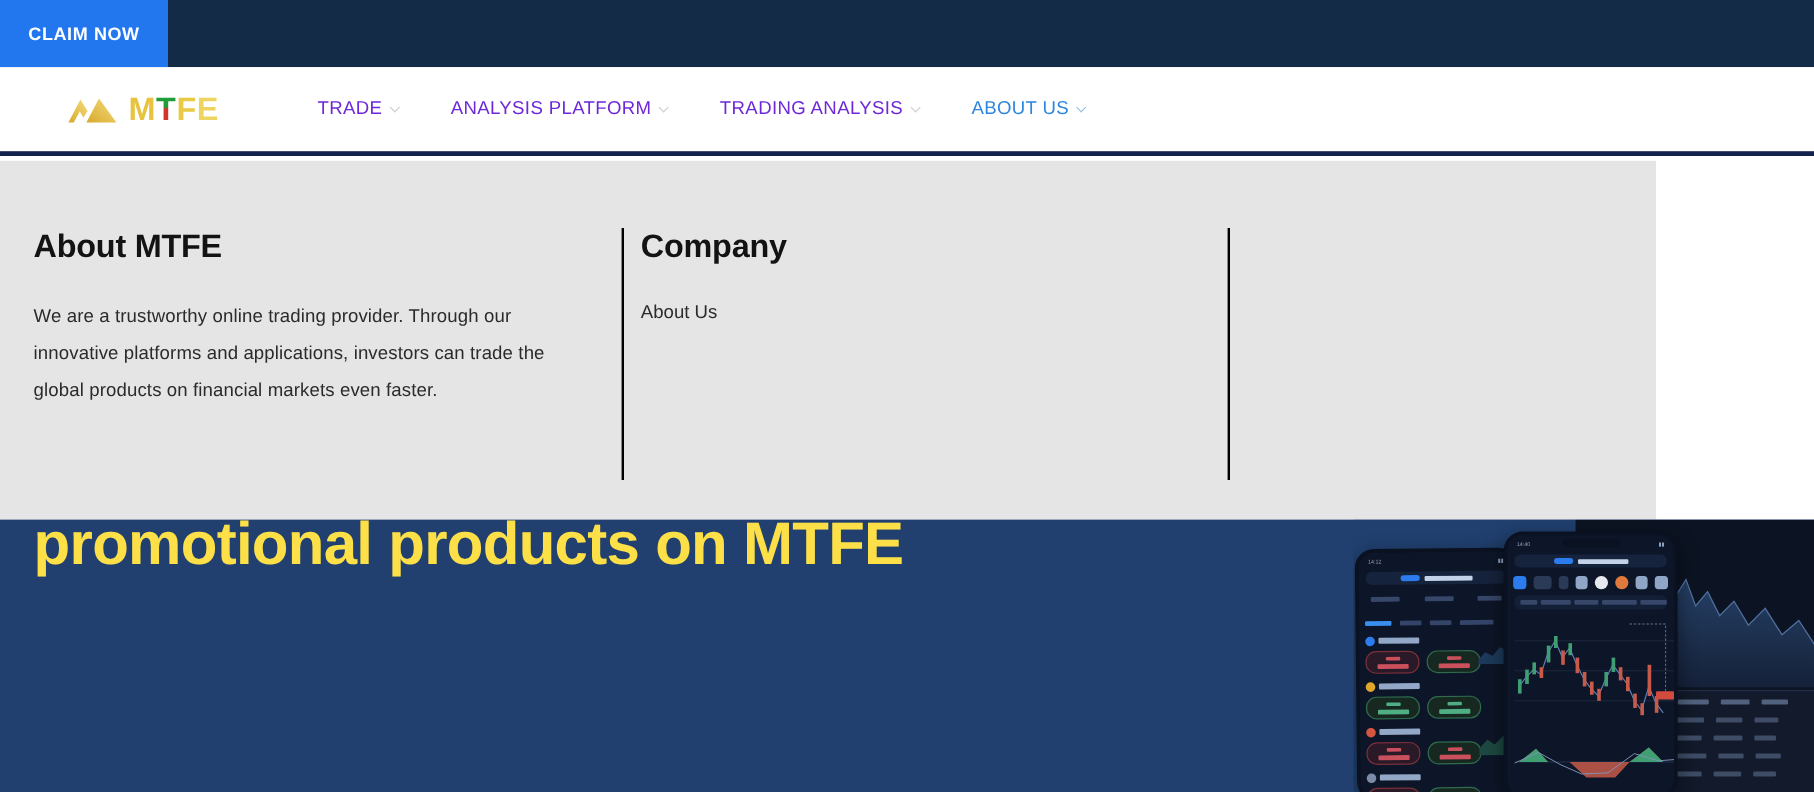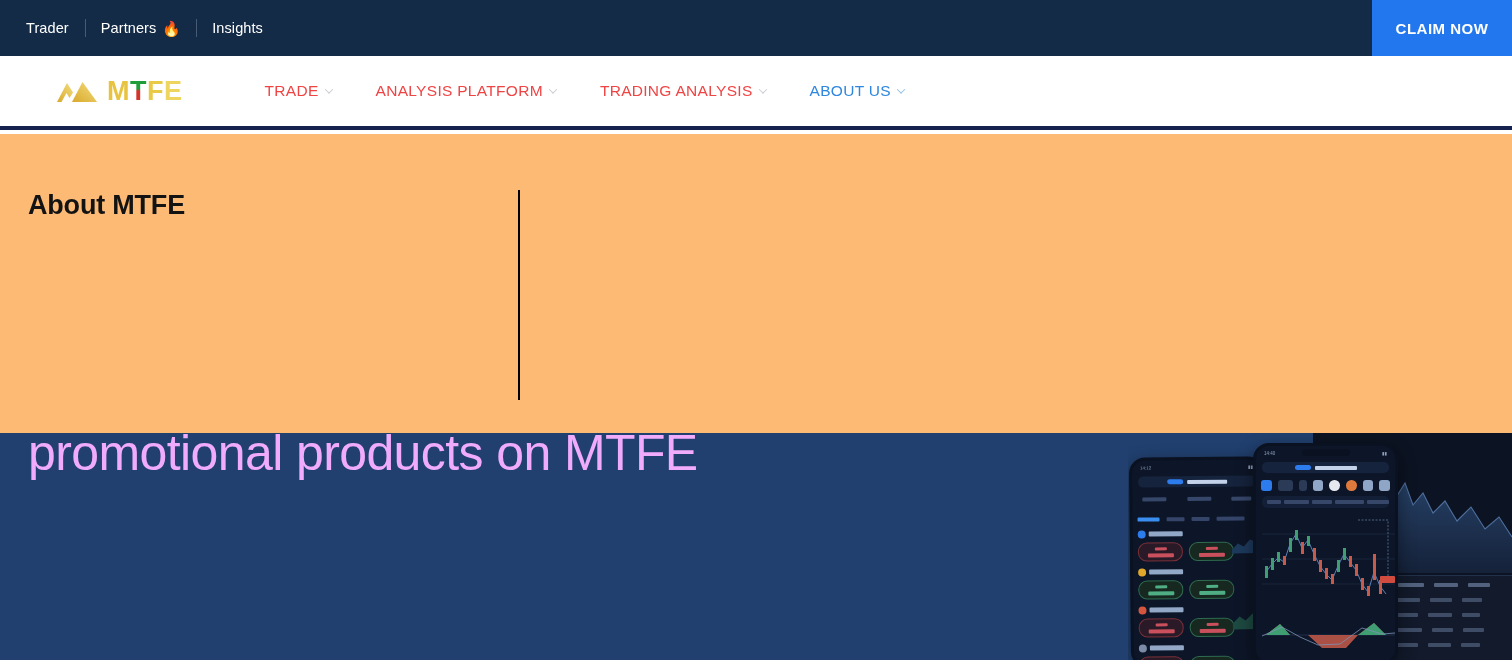--- a/index.html
+++ b/index.html
@@ -57,35 +57,35 @@
   .lt-t{
     background:linear-gradient(180deg,#1f9d38 0%,#1f9d38 42%,#d4332a 48%,#d4332a 100%);
     -webkit-background-clip:text; background-clip:text; color:transparent;
   }
   .lt-f{ color:#e9ca46; }
   .lt-e{ color:#eed55f; }
 
   .nav{ display:flex; align-items:center; margin-left:60px; gap:0; }
   .nav-item{
     display:flex; align-items:center; gap:7px;
-    font-size:15.5px; color:#ef4444; letter-spacing:.3px;
+    font-size:15.5px; color:#6d28d9; letter-spacing:.3px;
     padding:0 22px; white-space:nowrap;
   }
   .nav-item.active{ color:#2e86de; }
   .nav-chev{
     display:inline-block; width:6px; height:6px;
     border-right:1.4px solid #c9ccd1; border-bottom:1.4px solid #c9ccd1;
     transform:rotate(45deg) translate(-1px,-1px);
   }
   .nav-item.active .nav-chev{ border-color:#93c0ea; }
 
   
   .info{
-    position:absolute; left:0; top:134px; width:1512px; height:299px;
-    background:#fdba74;
+    position:absolute; left:0; top:134px; width:1380px; height:299px;
+    background:#e5e5e5;
   }
   .info-inner{
     position:absolute; left:28px; top:56px; width:1456px; height:210px;
     display:flex;
   }
   .col{ position:relative; height:210px; }
   .col-about{ width:490px; padding-right:28px; }
   .col-company{ width:505px; padding-left:14px; border-left:2px solid #000000; }
   .col-empty{ width:461px; border-left:2px solid #000000; }
 
@@ -100,21 +100,21 @@
   }
   .col-link{ font-size:15.5px; color:#2b2b2b; line-height:26px; }
 
   
   .banner{
     position:absolute; left:0; top:433px; width:1512px; height:227px;
     background:#21406f; overflow:hidden;
   }
   .banner-head{
     position:absolute; left:28px; top:-8px;
-    font-size:50px; color:#f0abfc; font-weight:normal;
+    font-size:50px; color:#fde047; font-weight:bold;
     letter-spacing:-.6px; line-height:1.15; white-space:nowrap;
   }
 
   
   .promo-art{
     position:absolute; left:1128px; top:0; width:384px; height:227px;
     overflow:hidden;
   }
   .art-bg{ position:absolute; inset:0; background:#21406f; }
   .desk-panel{
@@ -190,34 +190,20 @@
   .tool-row{
     position:absolute; left:5px; right:5px; height:14px;
     display:flex; align-items:center; gap:6px;
   }
   .tool-btn{ width:11px; height:11px; border-radius:3px; }
 </style>
 </head>
 <body>
 
 <div class="topbar">
-  <div class="topbar-left">
-    <a class="top-link first">
-      <span>Trader</span>
-    </a>
-    <span class="top-sep"></span>
-    <a class="top-link">
-      <span>Partners</span>
-      <span class="flame">🔥</span>
-    </a>
-    <span class="top-sep"></span>
-    <a class="top-link">
-      <span>Insights</span>
-    </a>
-  </div>
 
   <div class="topbar-right">
     <div class="claim-now">
       <span>CLAIM NOW</span>
     </div>
   </div>
 </div>
 
 <div class="header">
   <a class="logo">
@@ -257,22 +243,29 @@
       <span class="nav-chev"></span>
     </a>
   </nav>
 </div>
 
 <section class="info">
   <div class="info-inner">
 
     <div class="col col-about">
       <h2 class="col-title">About MTFE</h2>
-    </div>
-
+      <p class="about-body">We are a trustworthy online trading provider. Through our innovative platforms and applications, investors can trade the global products on financial markets even faster.</p>
+    </div>
+
+    <div class="col col-company">
+      <h2 class="col-title">Company</h2>
+      <a class="col-link">
+        <span>About Us</span>
+      </a>
+    </div>
 
     <div class="col col-empty"></div>
   </div>
 </section>
 
 <section class="banner">
   <h1 class="banner-head">promotional products on MTFE</h1>
 
   <div class="promo-art">
     <div class="art-bg"></div>

